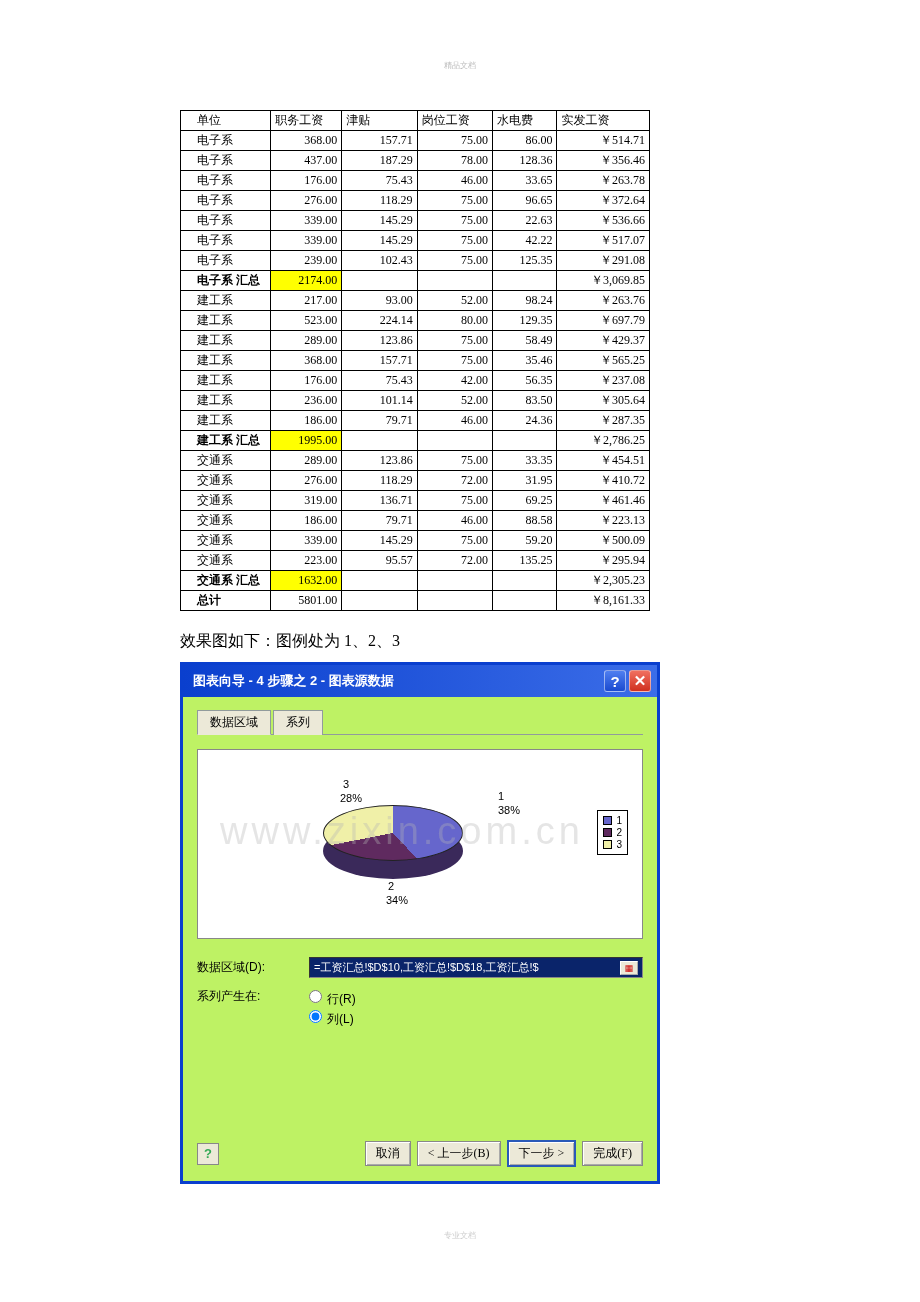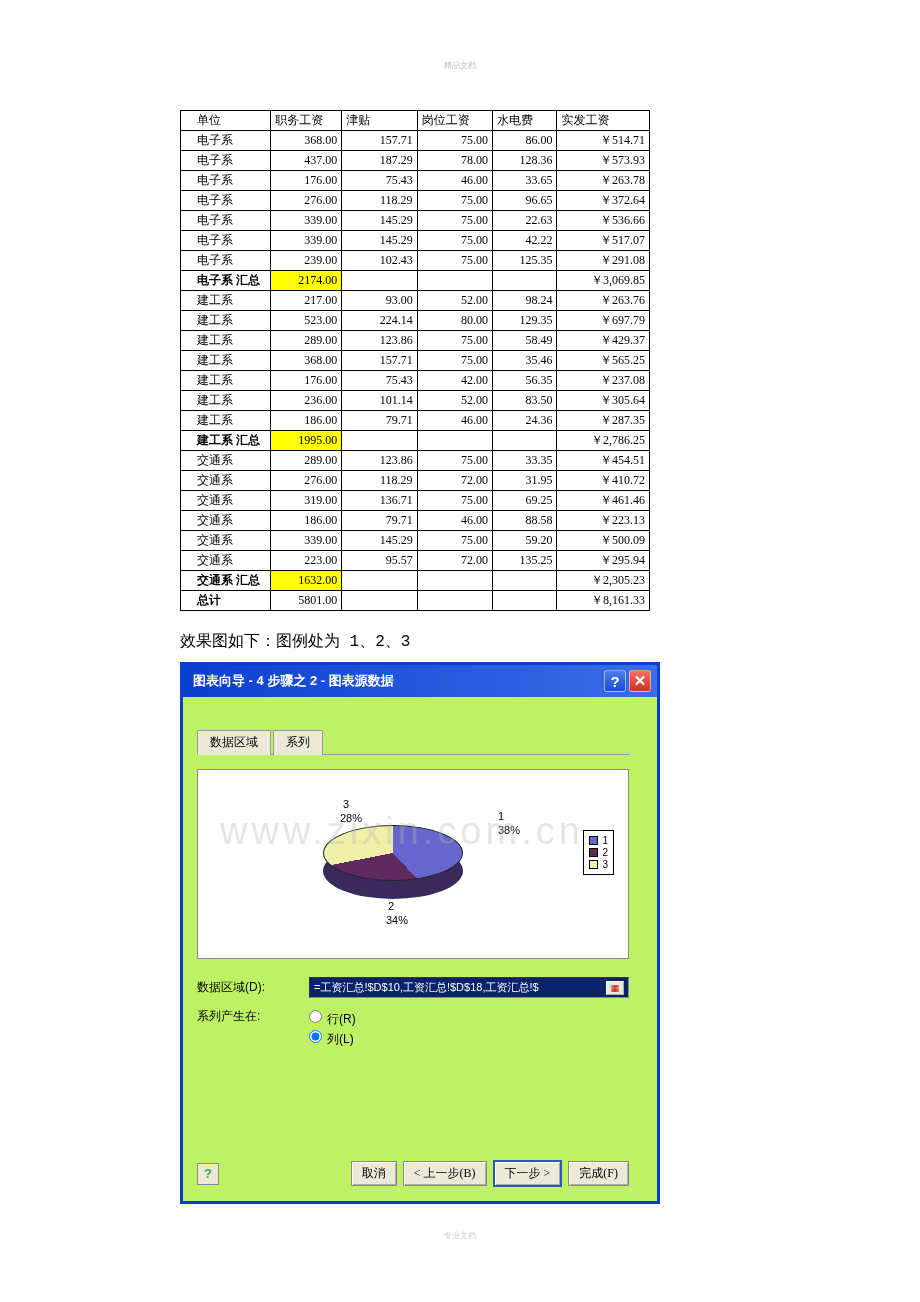--- a/index.html
+++ b/index.html
@@ -53,21 +53,21 @@
     table.data .col-w1 { width: 66px; }
     table.data .col-w2 { width: 70px; }
     table.data .col-w3 { width: 70px; }
     table.data .col-w4 { width: 60px; }
     table.data .col-w5 { width: 86px; }
     .subtotal td:first-child { font-weight: bold; }
     .subtotal .hl { background: #ffff00; }
     .grand td:first-child { font-weight: bold; }
     .caption {
       font-size: 16px;
-      font-family: Liberation Mono, monospace;
+      font-family: Liberation Serif, serif;
       margin: 20px 0 10px 0;
     }
     .dialog {
       width: 480px;
       border: 3px solid #0a3fce;
       background: #bef264;
       font-family: Tahoma, SimSun, sans-serif;
       font-size: 12px;
     }
     .titlebar {
@@ -88,21 +88,21 @@
       align-items: center;
       justify-content: center;
       font-weight: bold;
       color: #fff;
       font-size: 15px;
       border-radius: 3px;
       border: 1px solid rgba(255,255,255,0.5);
     }
     .help-btn { background: linear-gradient(#4f7ff0, #1a4ad0); }
     .close-btn { background: linear-gradient(#f07060, #d03020); }
-    .dialog-body { padding: 12px 28px 14px 14px; margin-top: 20px; }
+    .dialog-body { padding: 12px 14px 14px 14px; }
     .tabs {
       display: flex;
       border-bottom: 1px solid #919b9c;
       margin-bottom: 14px;
     }
     .tab {
       padding: 3px 12px;
       border: 1px solid #919b9c;
       border-bottom: none;
       background: #ece9d8;
@@ -280,21 +280,21 @@
         <td>75.00</td>
         <td>86.00</td>
         <td>￥514.71</td>
       </tr>
       <tr>
         <td>电子系</td>
         <td>437.00</td>
         <td>187.29</td>
         <td>78.00</td>
         <td>128.36</td>
-        <td>￥573.93</td>
+        <td>￥356.46</td>
       </tr>
       <tr>
         <td>电子系</td>
         <td>176.00</td>
         <td>75.43</td>
         <td>46.00</td>
         <td>33.65</td>
         <td>￥263.78</td>
       </tr>
       <tr>

